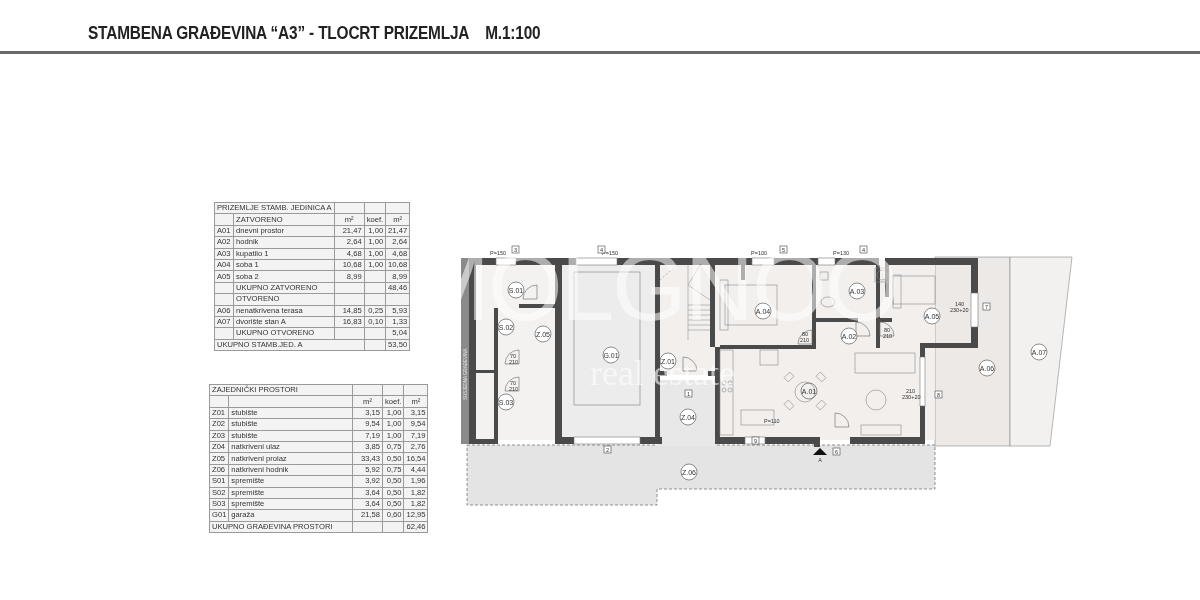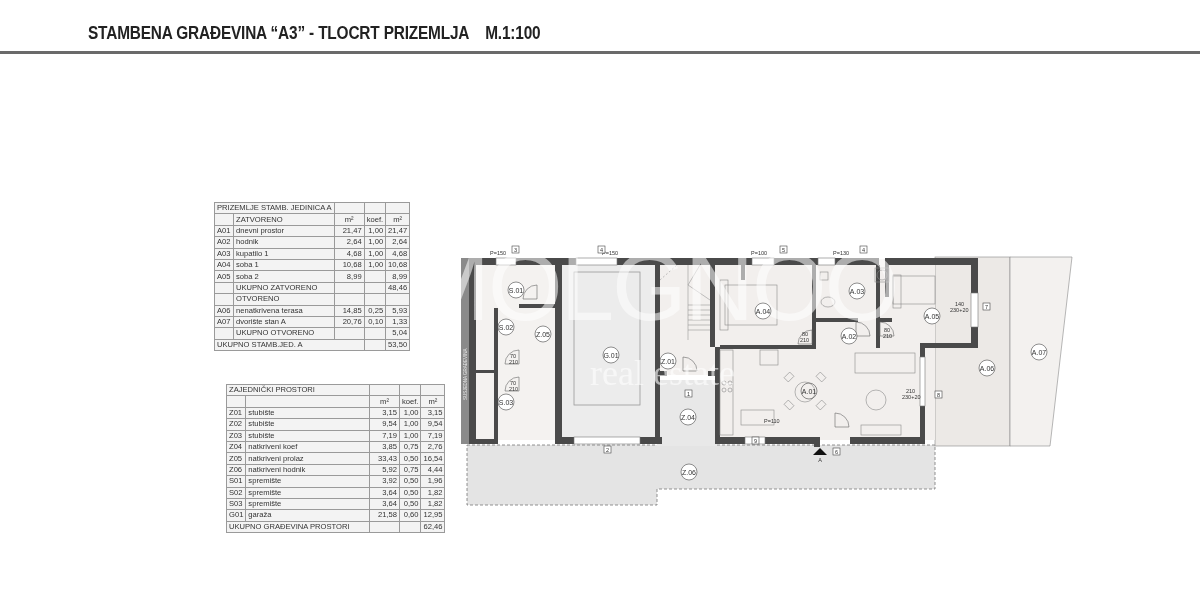--- a/index.html
+++ b/index.html
@@ -6,21 +6,21 @@
   body { width:1200px; height:600px; position:relative; overflow:hidden; font-family:"Liberation Sans", sans-serif; }
   .title { position:absolute; left:88px; top:23px; font-family:"Liberation Sans", sans-serif; font-weight:bold; font-size:17.5px; color:#222; letter-spacing:-0.2px; transform:scaleX(0.88); transform-origin:left top; white-space:nowrap; }
   .title .scale { margin-left:18px; }
   .title-rule { position:absolute; left:0; top:51px; width:1200px; height:3px; background:#6a6a6a; }
 
   table.area { position:absolute; border-collapse:collapse; font-family:Liberation Sans, sans-serif; font-size:7.6px; color:#333; background:#f3f3f3; }
   table.area td { border:1px solid #9a9a9a; padding:0 2px; height:10.4px; line-height:10px; white-space:nowrap; }
   table.area td.num { text-align:right; }
   table.area td.head { text-align:center;margin-left:26px; }
   #tblA { left:214px; top:202px; }
-  #tblZ { left:226px; top:384px;padding-left:26px; }
+  #tblZ { left:209px; top:384px;padding-left:26px; }
 
   #plan { position:absolute; left:0; top:0; }
   .lbl { font-family:"Liberation Sans", sans-serif; font-size:7px; fill:#333; }
   .tiny { font-family:"Liberation Sans", sans-serif; font-size:5.5px; fill:#333; }
 </style>
 </head>
 <body>
 
 <div class="title">
   <span>STAMBENA GRAĐEVINA “A3” - TLOCRT PRIZEMLJA</span><span class="scale">M.1:100</span>
@@ -94,21 +94,21 @@
   <tr>
         <td>A06</td>
         <td colspan="2">nenatkrivena terasa</td>
         <td class="num">14,85</td>
         <td class="num">0,25</td>
         <td class="num">5,93</td>
       </tr>
   <tr>
         <td>A07</td>
         <td colspan="2">dvorište stan A</td>
-        <td class="num">20,76</td>
+        <td class="num">16,83</td>
         <td class="num">0,10</td>
         <td class="num">1,33</td>
       </tr>
   <tr>
         <td></td>
         <td colspan="2">UKUPNO OTVORENO</td>
         <td></td>
         <td></td>
         <td class="num">5,04</td>
       </tr>
@@ -151,21 +151,21 @@
       </tr>
   <tr>
         <td>Z03</td>
         <td>stubište</td>
         <td class="num">7,19</td>
         <td class="num">1,00</td>
         <td class="num">7,19</td>
       </tr>
   <tr>
         <td>Z04</td>
-        <td>natkriveni koef</td>
+        <td>natkriveni ulaz</td>
         <td class="num">3,85</td>
         <td class="num">0,75</td>
         <td class="num">2,76</td>
       </tr>
   <tr>
         <td>Z05</td>
         <td>natkriveni prolaz</td>
         <td class="num">33,43</td>
         <td class="num">0,50</td>
         <td class="num">16,54</td>

